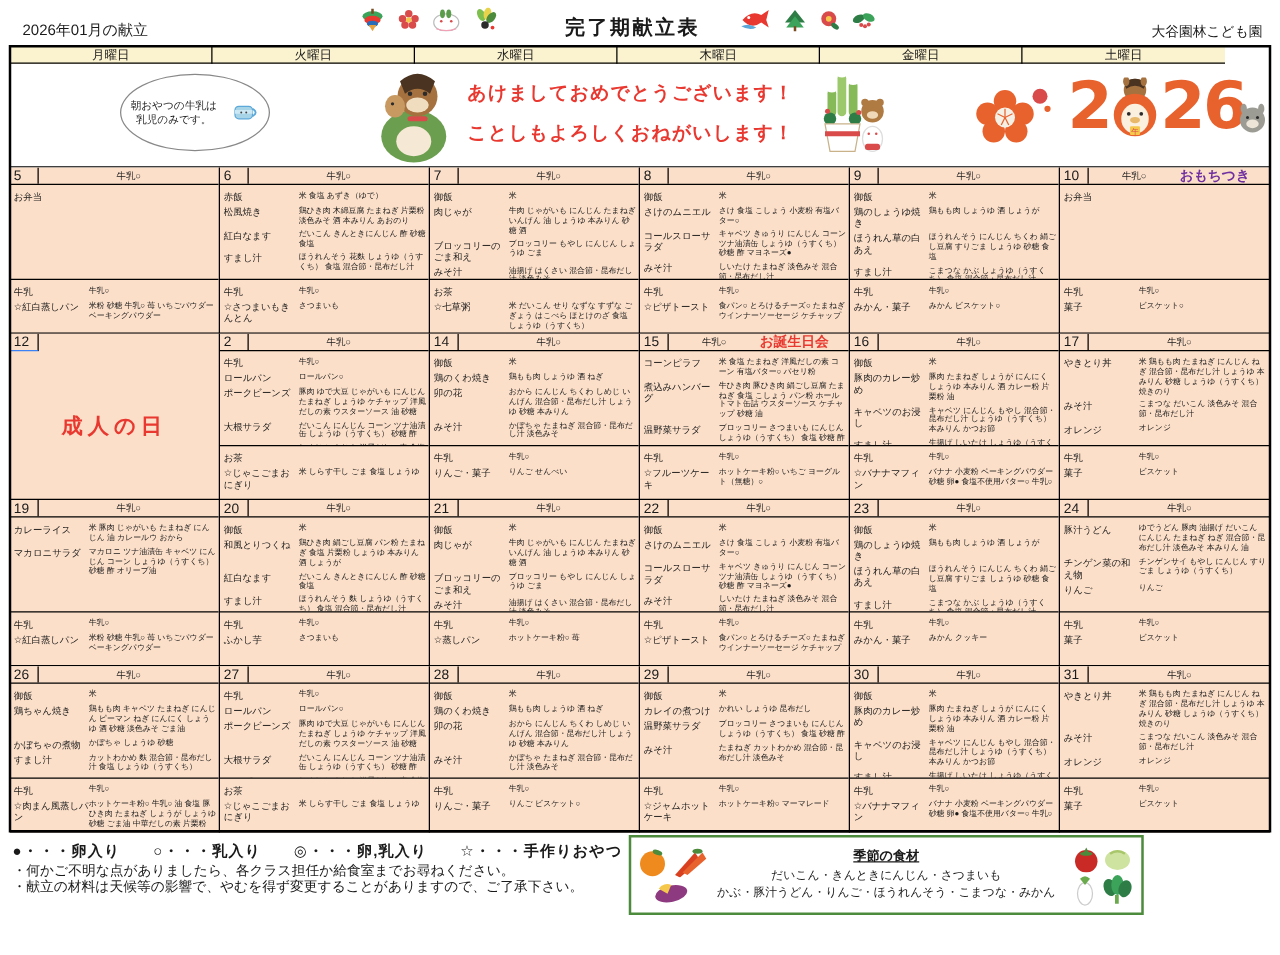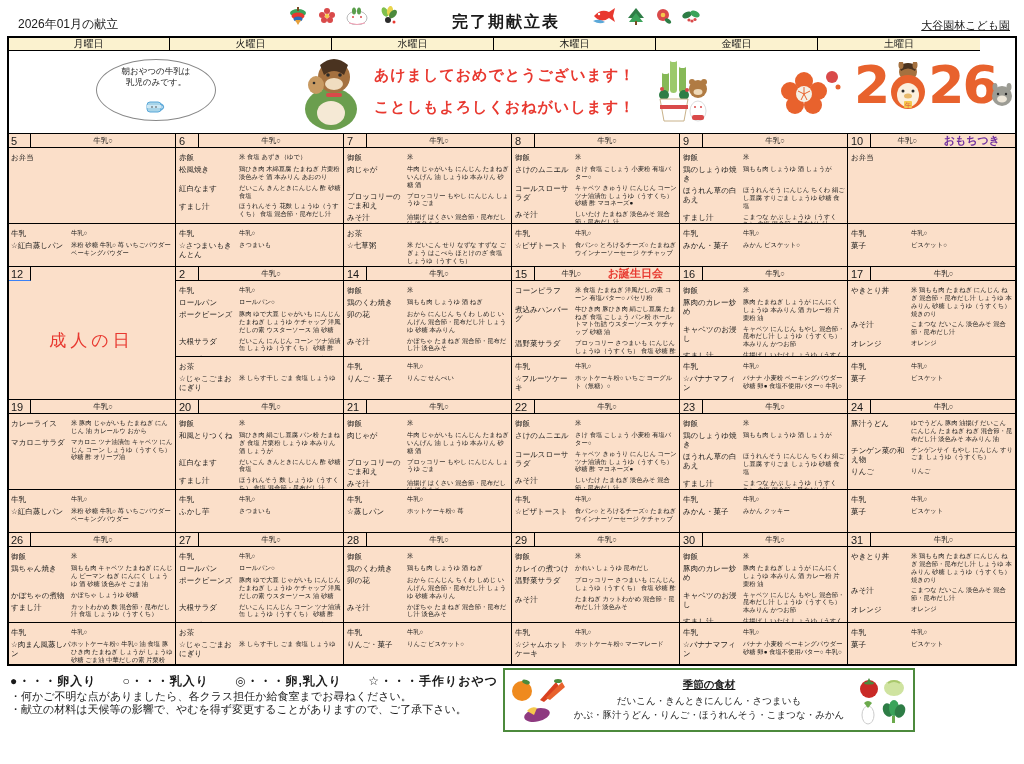--- a/index.html
+++ b/index.html
@@ -6,38 +6,38 @@
   html,body { width:1024px; height:764px; }
   body {
     position:relative; background:#fff; overflow:hidden;
     font-family:"Liberation Sans","DejaVu Sans",sans-serif; color:#1a1a1a;
   }
   
   .title-left  { position:absolute; left:18px; top:16px; font-size:12px; }
   .deco-left   { position:absolute; left:288px; top:6px; display:flex; gap:10px; align-items:center; }
   .title-center{ position:absolute; left:452px; top:12px; font-size:16px; font-weight:bold; letter-spacing:2px; }
   .deco-right  { position:absolute; left:592px; top:6px; display:flex; gap:8px; align-items:center; }
-  .title-right { position:absolute; right:14px; top:18px; font-size:11px;text-decoration:underline; }
+  .title-right { position:absolute; right:14px; top:18px; font-size:11px; }
 
   
   .table-frame { position:absolute; left:7px; top:36px; width:1010px; height:630px;
                  border:2px solid #000; pointer-events:none; z-index:30; }
 
   .weekhead { position:absolute; left:8px; top:37px; width:972px; height:14px;
               display:grid; grid-template-columns:repeat(6,1fr);
               background:#FBF2CF; border-bottom:1px solid #000; z-index:2; }
   .weekhead > div { border-right:1px solid #000; font-size:10px; display:flex;
                     align-items:center; justify-content:center; }
   .weekhead > div:last-child { border-right:none; }
 
   
   .banner { position:absolute; left:8px; top:51px; width:1008px; height:82px; background:#fff; z-index:1; }
   .bubble { position:absolute; left:88px; top:8px; width:120px; height:62px;
             border:1px solid #888; border-radius:50%; background:#fff;
-            display:flex; flex-direction:column; align-items:center; justify-content:center; gap:12px; }
+            display:flex; flex-direction:row; align-items:center; justify-content:center; gap:12px; }
   .bubble .btxt { font-size:8.5px; line-height:1.3; text-align:center; }
   .horse { position:absolute; left:288px; top:0; }
   .greeting { position:absolute; left:366px; top:8px; width:300px;
               color:#E8382F; font-size:15px; font-weight:bold; line-height:2.1; letter-spacing:1px; white-space:nowrap; }
   .kadomatsu { position:absolute; left:648px; top:4px; }
   .plumdeco  { position:absolute; left:772px; top:16px; }
   .year { position:absolute; left:846px; top:10px; display:flex; align-items:flex-end; }
   .year .digit { font-size:52px; font-weight:800; color:#E8622D; line-height:0.95; letter-spacing:-2px;
                  font-family:"DejaVu Sans","Liberation Sans",sans-serif; }
   .daruma { position:relative; width:38px; height:48px; margin:0 1px; }
@@ -57,21 +57,21 @@
   .day-milk { flex:1; text-align:center; font-size:7.5px; }
   .day-note { font-size:11px; font-weight:bold; padding-right:16px; white-space:nowrap; }
   .day-note.purple { color:#7030A0; }
   .day-note.red { color:#E8382F; }
   .day-lunch { flex:1; padding:2px 1px 1px 1px; overflow:hidden; }
   .day-snack { flex:0 0 43px; border-top:1px solid #000; padding:2px 1px; overflow:hidden; }
   .menu-row { display:flex; margin-top:3px; }
   .dish { flex:0 0 62px; font-size:7.5px; line-height:1.2; padding-left:2px; }
   .ing  { flex:1; font-size:6.3px; line-height:1.25; padding-right:1px; }
   .holiday-label { flex:1; display:flex; align-items:center; justify-content:center;
-                   color:#E8382F; font-size:17px; font-weight:normal; letter-spacing:4px; }
+                   color:#E8382F; font-size:17px; font-weight:bold; letter-spacing:4px; }
 
   
   .legend { position:absolute; left:10px; top:673px; font-size:12px; font-weight:bold; letter-spacing:1px; }
   .fnote  { position:absolute; left:10px; font-size:11px; }
   .fnote1 { top:689px; } .fnote2 { top:702px; }
 
   .seasonal { position:absolute; left:503px; top:668px; width:412px; height:64px;
               border:2px solid #4C8A3C; background:#fff; display:flex; align-items:center; z-index:40; }
   .seasonal .s-ico { display:flex; flex-wrap:wrap; width:64px; align-items:center; justify-content:center; gap:1px; }
   .seasonal .s-center { flex:1; text-align:center; }

